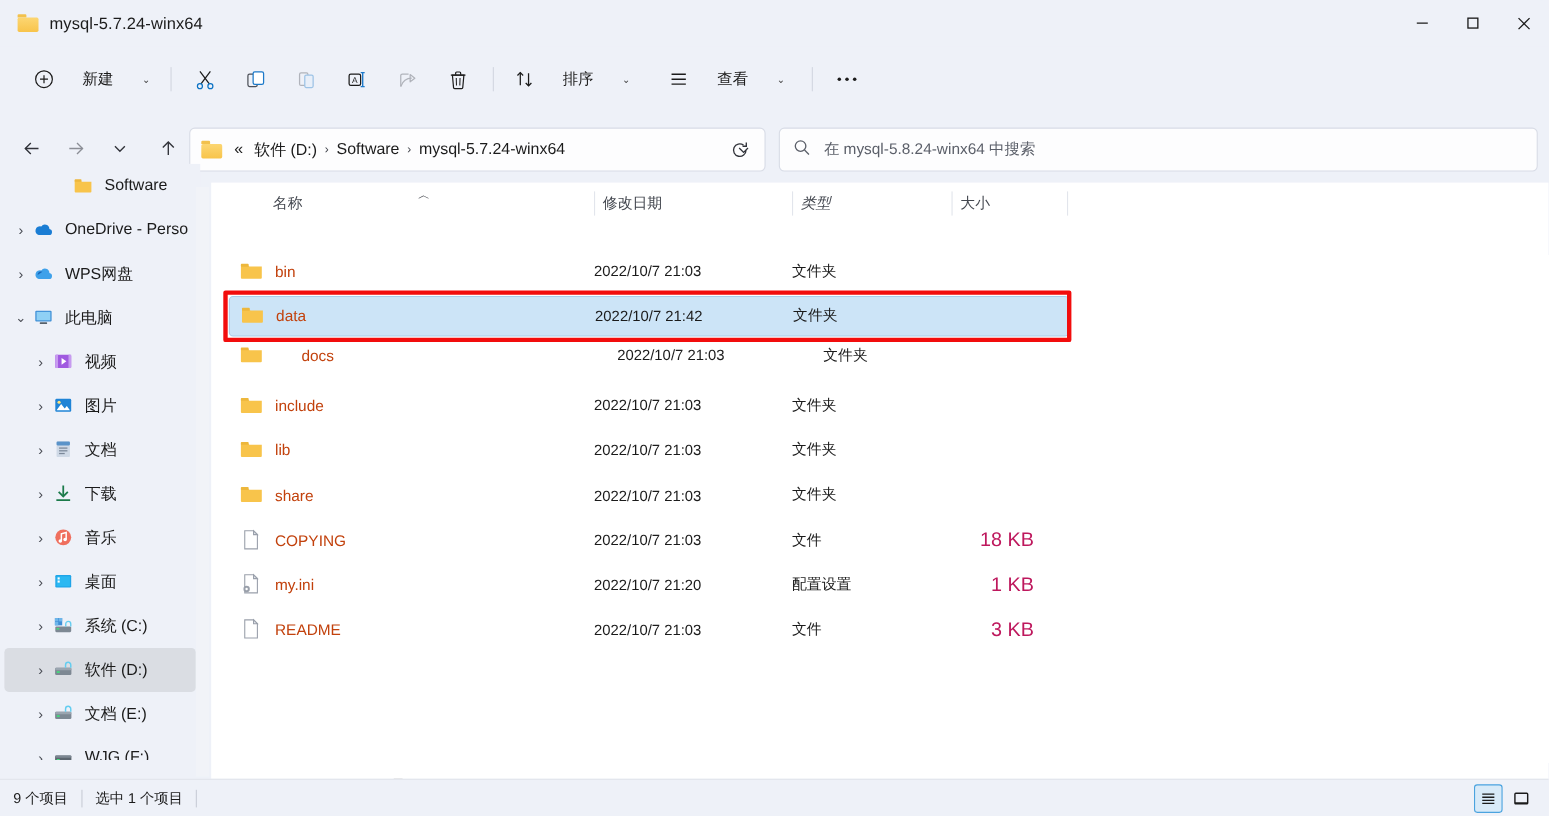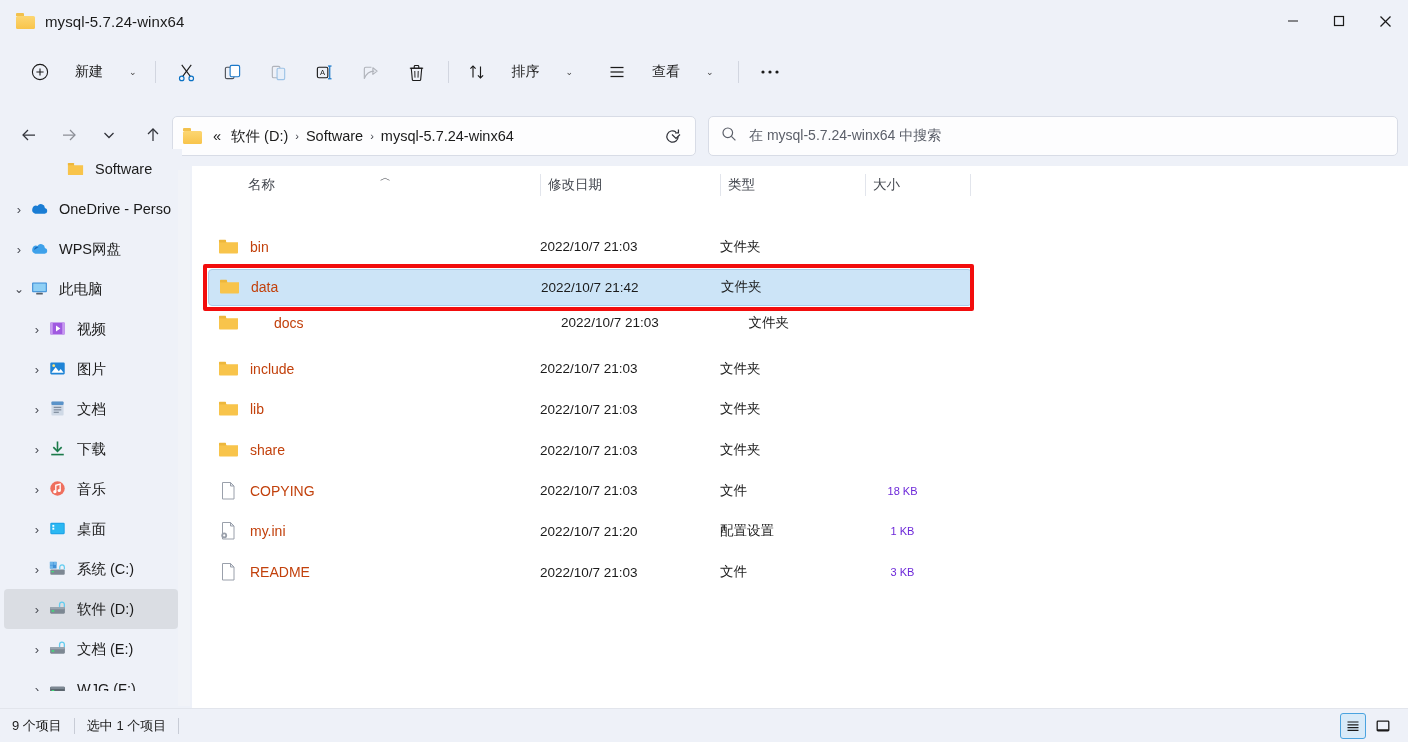--- a/index.html
+++ b/index.html
@@ -118,21 +118,21 @@
 
   .row {
     position:absolute; left:16px; width:764px; height:37px;
     display:flex; align-items:center; border-radius:4px; cursor:default;
   }
   .row.selected { background:#cce4f7; border:1px solid #aacdea;align-items:center; }
   .row-icon { width:22px; height:20px; margin-left:10px; margin-right:10px; flex:none; position:relative; }
   .cell-name { font-size:14px; color:#c2410c; width:290px; white-space:nowrap; }
   .cell-date { font-size:13.5px; color:#1b1b1b; width:180px; }
   .cell-type { font-size:13.5px; color:#1b1b1b; width:145px; }
-  .cell-size { font-size:11px; color:#6d28d9; width:75px; text-align:center; }
+  .cell-size { font-size:18px; color:#be185d; width:75px; text-align:right; }
 
   
   #red-box {
     position:absolute; left:208px; top:247px; width:764px; height:46px;
     border:4px solid #f20d0d; border-radius:2px; pointer-events:none; z-index:9;
   }
 
   
   #statusbar {
     position:absolute; left:0; bottom:0; width:1408px; height:34px;
@@ -343,21 +343,21 @@
     </svg>
   </div>
 
   <div id="searchbox">
     <span>
       <svg width="16" height="16" viewBox="0 0 16 16">
           <circle cx="6.8" cy="6.8" r="4.8" fill="none" stroke="#5b5f69" stroke-width="1.2"></circle>
           <line x1="10.4" y1="10.4" x2="14.4" y2="14.4" stroke="#5b5f69" stroke-width="1.2"></line>
         </svg>
     </span>
-    <span id="search-placeholder">在 mysql-5.7.24-winx64 中搜索</span>
+    <span id="search-placeholder">在 mysql-5.8.24-winx64 中搜索</span>
   </div>
 
   <div id="sidebar" style="margin-top: -17px;">
       <div class="tree-item" style="padding-left: 40px;">
         <span class="twisty"></span>
         <span class="ti-icon"><svg width="19" height="19" viewBox="0 0 20 20">
             <path d="M2 5 h5.4 l1.4 1.6 H18 v9.4 a0.9 0.9 0 0 1 -0.9 0.9 H2.9 a0.9 0.9 0 0 1 -0.9 -0.9 Z" fill="#f8c44b"></path>
             <rect x="2" y="4.2" width="6.5" height="2.4" rx="0.6" fill="#edb73c"></rect>
           </svg></span>
         <span class="tree-label">Software</span>
@@ -496,21 +496,21 @@
     <div id="colheader">
       <div class="col" style="left:16px; width:332px; padding-left:40px;">
         <span>名称</span>
       </div>
       <span id="sort-caret">︿</span>
       <span class="col-divider" style="left:348px;"></span>
       <div class="col" style="left:349px; width:180px; padding-left:7px;">
         <span>修改日期</span>
       </div>
       <span class="col-divider" style="left:528px;"></span>
-      <div class="col" style="left:529px; width:145px; padding-left:7px;">
+      <div class="col" style="left:529px; width:145px; padding-left:7px;font-style:italic;">
         <span>类型</span>
       </div>
       <span class="col-divider" style="left:673px;"></span>
       <div class="col" style="left:674px; width:104px; padding-left:7px;">
         <span>大小</span>
       </div>
       <span class="col-divider" style="left:778px;"></span>
     </div>
     <div id="rows">
         <div class="row" style="top: 62px;">

